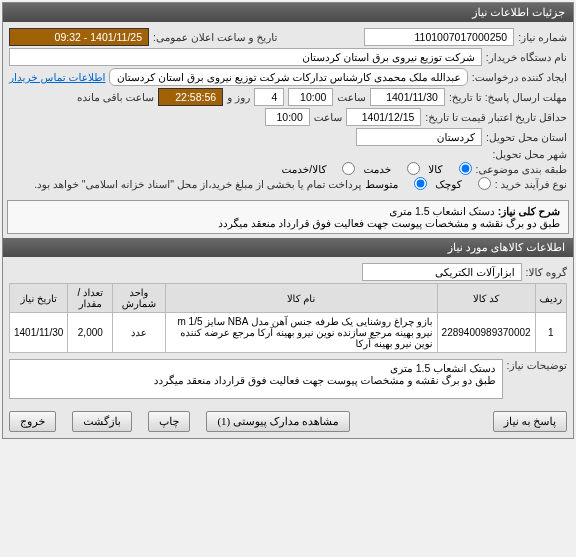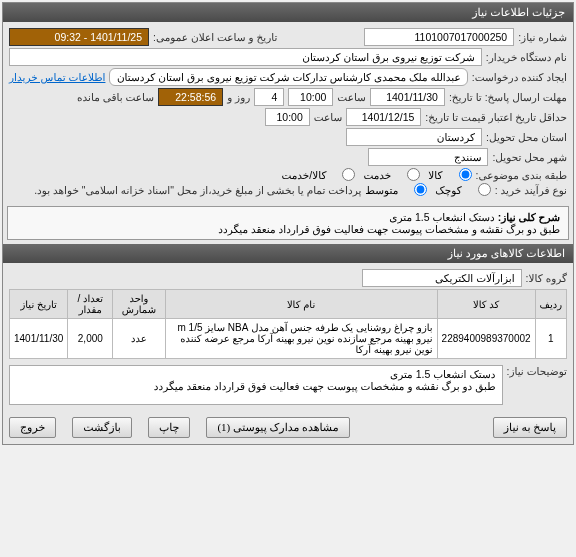--- a/index.html
+++ b/index.html
@@ -156,26 +156,25 @@
 
     <div class="row">
       <span class="label">حداقل تاریخ اعتبار قیمت تا تاریخ:</span>
       <span class="field" style="width:75px">1401/12/15</span>
       <span class="label">ساعت</span>
       <span class="field" style="width:45px">10:00</span>
     </div>
 
     <div class="row">
       <span class="label">استان محل تحویل:</span>
-      <span class="field" style="width:136px">کردستان</span>
+      <span class="field" style="width:126px">کردستان</span>
     </div>
 
     <div class="row">
       <span class="label">شهر محل تحویل:</span>
-      <span class="field" style="width:120px">سنندج</span>
     </div>
 
     <div class="row">
       <span class="label">طبقه بندی موضوعی:</span>
       <span class="radio-group">
         <label class="radio-item">
             <input type="radio" name="cat" checked="" style="">
             <span>کالا</span>
           </label>
         <label class="radio-item">

